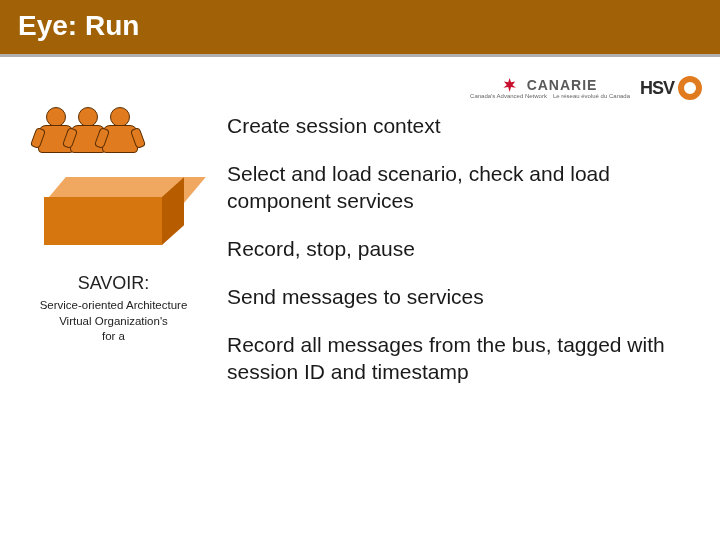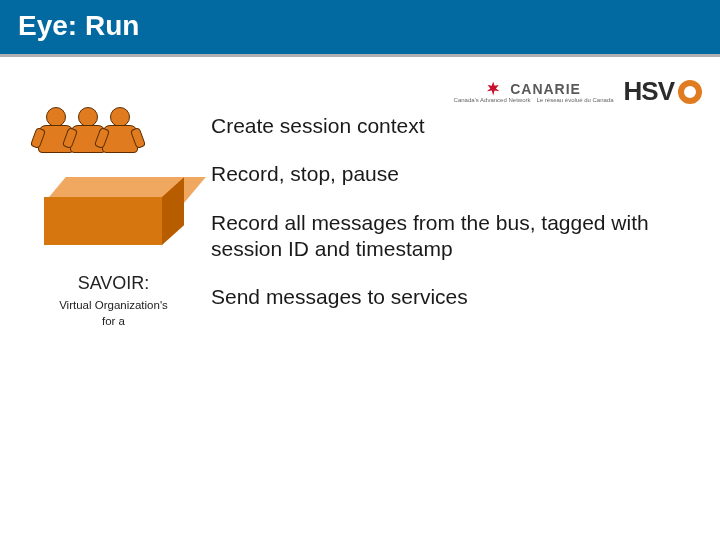--- a/index.html
+++ b/index.html
@@ -5,21 +5,21 @@
   * { box-sizing: border-box; margin: 0; padding: 0; }
   body {
     width: 720px;
     height: 540px;
     font-family: Arial, Helvetica, sans-serif;
     background: #ffffff;
     position: relative;
     overflow: hidden;
   }
   .title-bar {
-    background: #0369a1;
+    background: #a16207;
     color: #ffffff;
     padding: 10px 18px 12px 18px;
     font-size: 28px;
     font-weight: bold;
     border-bottom: 3px solid #b0b0b0;
   }
   .logos {
     position: absolute;
     top: 76px;
     right: 18px;
@@ -41,21 +41,21 @@
     color: #5a5a5a;
     letter-spacing: 1px;
   }
   .maple {
     width: 14px; height: 14px;
     background: #c8102e;
     clip-path: polygon(50% 0, 60% 30%, 90% 25%, 70% 50%, 95% 70%, 60% 65%, 50% 100%, 40% 65%, 5% 70%, 30% 50%, 10% 25%, 40% 30%);
   }
   .logo-hsvo { display:flex; align-items:center; gap:4px; }
   .logo-hsvo-text {
-    font-size: 26px;
+    font-size: 18px;
     font-weight: bold;
     color: #2c2c2c;
     letter-spacing: -1px;
   }
   .ring {
     width: 24px; height: 24px;
     border: 6px solid #e07b1f;
     border-radius: 50%;
   }
   .content {
@@ -154,20 +154,21 @@
   }
   .right-col {
     flex: 1;
     padding-top: 6px;
   }
   .bullet {
     font-size: 21px;
     color: #1a1a1a;
     line-height: 1.25;
     margin-bottom: 22px;
+    margin-left: 16px;
   }
 </style>
 </head>
 <body>
 
 <div class="title-bar">
   <span>Eye: Run</span>
 </div>
 
 <div class="logos">
@@ -214,24 +215,26 @@
           </div>
       </div>
       <div class="box3d">
         <div class="box-top"></div>
         <div class="box-front"></div>
         <div class="box-side"></div>
       </div>
     </div>
     <div class="savoir-block">
       <div class="savoir-title">SAVOIR:</div>
+      <div class="savoir-sub">Service-oriented Architecture</div>
       <div class="savoir-sub">Virtual Organization's</div>
       <div class="savoir-sub">for a</div>
     </div>
   </div>
 
   <div class="right-col">
     <div class="bullet">Create session context</div>
+    <div class="bullet">Select and load scenario, check and load component services</div>
     <div class="bullet">Record, stop, pause</div>
+    <div class="bullet">Send messages to services</div>
     <div class="bullet">Record all messages from the bus, tagged with session ID and timestamp</div>
-    <div class="bullet">Send messages to services</div>
   </div>
 </div>
 
 </body></html>

